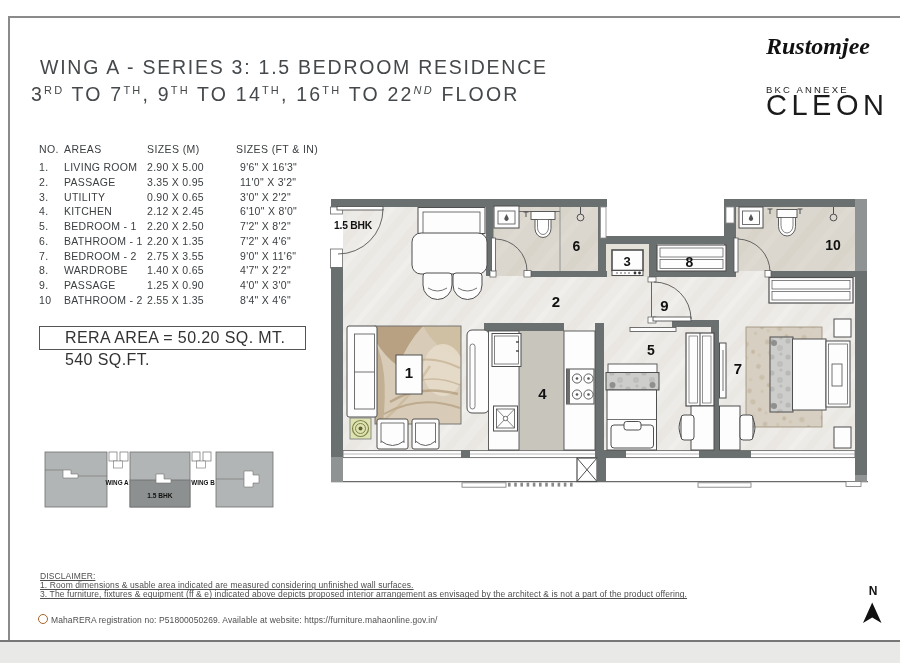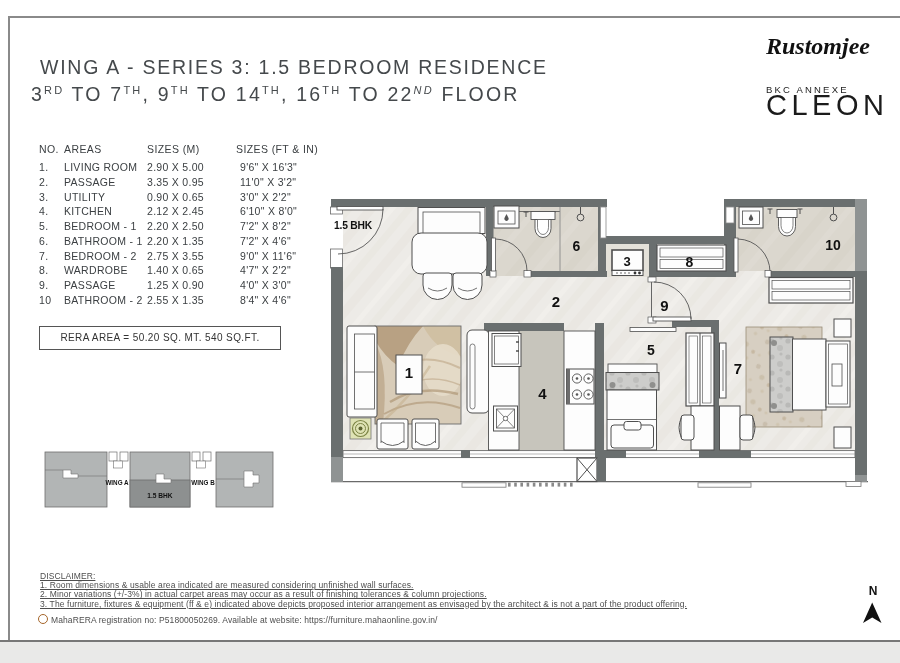--- a/index.html
+++ b/index.html
@@ -32,21 +32,21 @@
   <div class="abs" style="left:147px;top:142.5px;white-space:nowrap;">SIZES (M)</div>
   <div class="abs" style="left:236px;top:142.5px;white-space:nowrap;">SIZES (FT &amp; IN)</div>
 </div>
 <div class="abs" style="left:0;top:0;font-size:10.5px;color:#3c4043;letter-spacing:0.3px;line-height:14.75px;">
   <div class="abs" style="left:39px;top:160px;width:20px;">1.<br>2.<br>3.<br>4.<br>5.<br>6.<br>7.<br>8.<br>9.<br>10</div>
   <div class="abs" style="left:64px;top:160px;width:90px;">LIVING ROOM<br>PASSAGE<br>UTILITY<br>KITCHEN<br>BEDROOM - 1<br>BATHROOM - 1<br>BEDROOM - 2<br>WARDROBE<br>PASSAGE<br>BATHROOM - 2</div>
   <div class="abs" style="left:147px;top:160px;width:80px;">2.90 X 5.00<br>3.35 X 0.95<br>0.90 X 0.65<br>2.12 X 2.45<br>2.20 X 2.50<br>2.20 X 1.35<br>2.75 X 3.55<br>1.40 X 0.65<br>1.25 X 0.90<br>2.55 X 1.35</div>
   <div class="abs" style="left:240px;top:160px;width:80px;">9'6" X 16'3"<br>11'0" X 3'2"<br>3'0" X 2'2"<br>6'10" X 8'0"<br>7'2" X 8'2"<br>7'2" X 4'6"<br>9'0" X 11'6"<br>4'7" X 2'2"<br>4'0" X 3'0"<br>8'4" X 4'6"</div>
 </div>
 
-<div class="abs" style="left:39px;top:326px;width:240px;height:22px;border:1.5px solid #555;line-height:22px;text-align:center;font-size:10px;letter-spacing:0.4px;color:#333;">RERA AREA = 50.20 SQ. MT. 540 SQ.FT.</div>
+<div class="abs" style="left:39px;top:326px;width:240px;height:22px;border:1.5px solid #555;line-height:22px;font-size:16px;letter-spacing:0.4px;color:#333;padding-left:25px;">RERA AREA = 50.20 SQ. MT. 540 SQ.FT.</div>
 
 <svg class="abs" style="left:38px;top:448px;" width="248" height="64" viewBox="38 448 248 64">
 
   <rect x="45" y="452" width="62" height="55" fill="#b2b5b5" stroke="#6e6e6e" stroke-width="0.8"></rect>
 
   <path d="M63 470 h8 v4 h7 v4 h-15 z" fill="#fff" stroke="#6e6e6e" stroke-width="0.6"></path>
   <line x1="45" y1="470" x2="63" y2="470" stroke="#6e6e6e" stroke-width="0.6"></line>
   <line x1="78" y1="476" x2="107" y2="476" stroke="#6e6e6e" stroke-width="0.6"></line>
 
   <g fill="#fff" stroke="#6e6e6e" stroke-width="0.7">
@@ -75,21 +75,20 @@
   <text x="117" y="484.5" font-size="6.3" font-weight="bold" fill="#111" text-anchor="middle" font-family="Liberation Sans,sans-serif">WING A</text>
 
   <text x="203" y="484.5" font-size="6.3" font-weight="bold" fill="#111" text-anchor="middle" font-family="Liberation Sans,sans-serif">WING B</text>
 
   <text x="160" y="497.5" font-size="6.6" font-weight="bold" fill="#111" text-anchor="middle" font-family="Liberation Sans,sans-serif">1.5 BHK</text>
 </svg>
 
 <div class="abs" style="left:40px;top:572px;font-size:8.5px;color:#4e4e4e;line-height:9.2px;letter-spacing:0.1px;text-decoration:underline;">
   <div>DISCLAIMER:</div>
   <div>1. Room dimensions &amp; usable area indicated are measured considering unfinished wall surfaces.</div>
-  <div>2. Minor variations (+/-3%) in actual carpet areas may occur as a result of finishing tolerances &amp; column projections.</div>
   <div>3. The furniture, fixtures &amp; equipment (ff &amp; e) indicated above depicts proposed interior arrangement as envisaged by the architect &amp; is not a part of the product offering.</div>
 </div>
 
 <div class="abs" style="left:51px;top:614.5px;font-size:8.5px;color:#4e4e4e;letter-spacing:0.1px;">MahaRERA registration no: P51800050269. Available at website: https://furniture.mahaonline.gov.in/</div>
 <div class="abs" style="left:38px;top:614px;width:8px;height:8px;border:1px solid #a5652a;border-radius:50%;"></div>
 
 <div class="abs" style="left:863px;top:584px;width:20px;text-align:center;font-size:12px;font-weight:bold;color:#111;">N</div>
 <svg class="abs" style="left:860px;top:601px;" width="24" height="24" viewBox="0 0 24 24">
     <path d="M12.2 1.5 L21.5 22 L12.2 16.5 L3 22 Z" fill="#111"></path>
   </svg>

